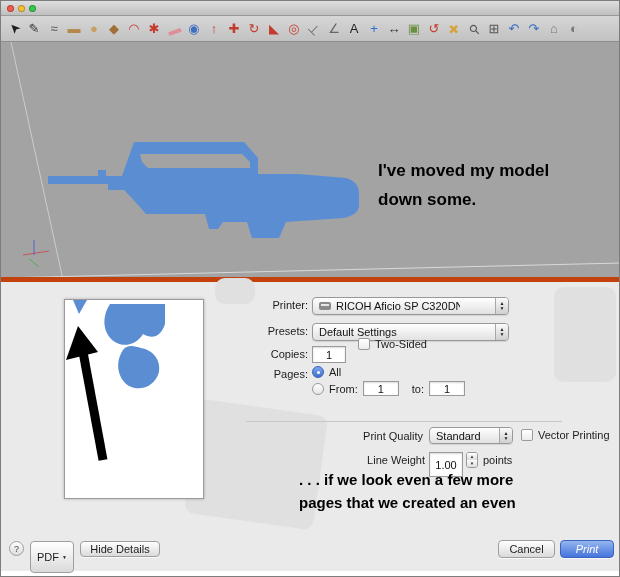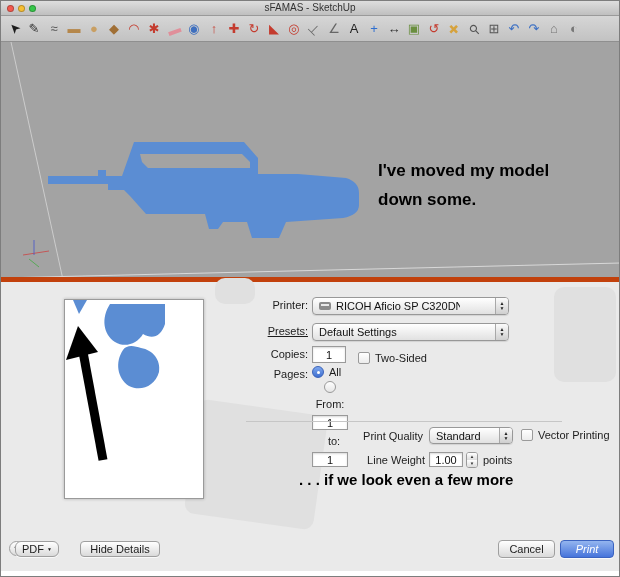--- a/index.html
+++ b/index.html
@@ -69,21 +69,20 @@
 <body>
 
 <div class="window">
 
   <div class="titlebar">
     <div class="lights">
       <span class="light red"></span>
       <span class="light yellow"></span>
       <span class="light green"></span>
     </div>
-    <div class="title">sFAMAS - SketchUp</div>
   </div>
 
   <div class="toolbar">
       <span class="tool" style="color: rgb(28, 28, 28); transform: rotate(-135deg);">➤</span>
       <span class="tool" style="color: rgb(51, 51, 51);">✎</span>
       <span class="tool" style="color: rgb(85, 85, 85);">≈</span>
       <span class="tool" style="color: rgb(181, 135, 75);">▬</span>
       <span class="tool" style="color: rgb(201, 159, 98);">●</span>
       <span class="tool" style="color: rgb(160, 111, 53);">◆</span>
       <span class="tool" style="color: rgb(196, 59, 46);">◠</span>
@@ -158,42 +157,42 @@
       <span class="pval">
           <span class="printer-glyph"></span>
           <span>RICOH Aficio SP C320DN</span>
         </span>
       <span class="parr">
           <span>▲</span>
           <span>▼</span>
         </span>
     </div>
 
-    <span class="flabel" style="left:237px; top:43px; width:70px;text-decoration:underline;">Presets:</span>
+    <span class="flabel" style="left:237px; top:43px; width:70px;">Presets:</span>
     <div class="popup" style="left:311px; top:41px; width:197px;">
       <span class="pval">Default Settings</span>
       <span class="parr">
           <span>▲</span>
           <span>▼</span>
         </span>
     </div>
 
     <span class="flabel" style="left:237px; top:66px; width:70px;">Copies:</span>
     <div class="tfield" style="left:311px; top:64px; width:34px; height:17px;">1</div>
-    <div class="inline-row" style="left:357px; top:70px;">
+    <div class="inline-row" style="left:357px; top:56px;">
       <span class="cb"></span>
       <span>Two-Sided</span>
     </div>
 
     <span class="flabel" style="left:237px; top:86px; width:70px;">Pages:</span>
     <div class="inline-row" style="left:311px; top:84px;">
       <span class="rad on"></span>
       <span>All</span>
     </div>
-    <div class="inline-row" style="left:311px; top:99px;flex-direction:column;">
+    <div class="inline-row" style="left:311px; top:99px;">
       <span class="rad"></span>
       <span>From:</span>
       <span class="tfield" style="position:static; width:36px; height:15px;">1</span>
       <span style="margin-left:8px;">to:</span>
       <span class="tfield" style="position:static; width:36px; height:15px;">1</span>
     </div>
 
     <div class="sep" style="left:245px; top:139px; width:316px;"></div>
 
     <span class="flabel" style="left:334px; top:148px; width:88px;">Print Quality</span>
@@ -203,33 +202,34 @@
           <span>▲</span>
           <span>▼</span>
         </span>
     </div>
     <div class="inline-row" style="left:520px; top:147px;">
       <span class="cb"></span>
       <span>Vector Printing</span>
     </div>
 
     <span class="flabel" style="left:344px; top:172px; width:80px;">Line Weight</span>
-    <div class="tfield" style="left:428px; top:170px; width:34px; height:15px;">1.00</div>
+    <div class="tfield" style="left:428px; top:170px; width:34px; height:25px;">1.00</div>
     <div class="stepper" style="left:465px; top:170px;">
       <span>▲</span>
       <span>▼</span>
     </div>
     <span class="flabel" style="left:482px; top:172px; width:40px; text-align:left;">points</span>
 
     <div class="note big-note" style="left:298px; top:186px; width:280px;">
       <div>. . . if we look even a few more</div>
+      <div>pages that we created an even</div>
     </div>
 
     <div class="help" style="left:8px; top:259px;">?</div>
-    <div class="btn" style="left:14px; top:259px; width:44px; height:16px;border-radius:6px;">
+    <div class="btn" style="left:29px; top:259px; width:44px; height:32px;">
       <span>PDF</span>
       <span class="mini-arrow">▼</span>
     </div>
     <div class="btn" style="left:79px; top:259px; width:80px; height:16px;">Hide Details</div>
     <div class="btn" style="left:497px; top:258px; width:57px;">Cancel</div>
     <div class="btn primary" style="left:559px; top:258px; width:54px;font-style:italic;">Print</div>
   </div>
 </div>
 
 </body></html>

